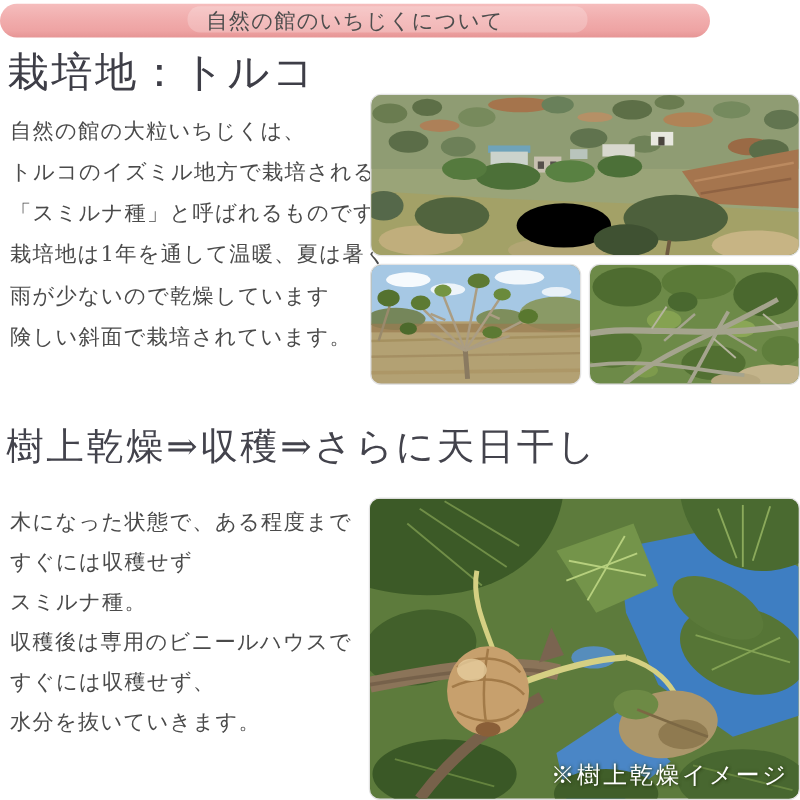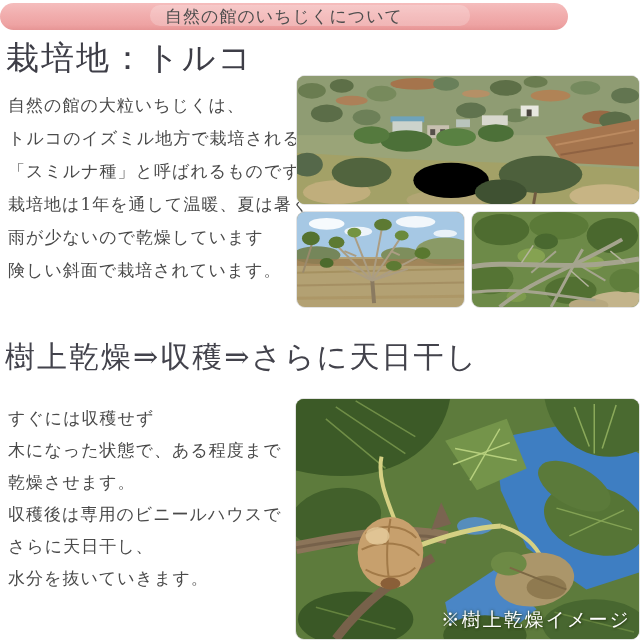--- a/index.html
+++ b/index.html
@@ -210,25 +210,25 @@
           <path d="M140,40 L155,52"></path>
       </g>
       <ellipse cx="155" cy="70" rx="16" ry="12" fill="#5f7e3c"></ellipse>
       <ellipse cx="75" cy="30" rx="12" ry="8" fill="#49682f"></ellipse>
     </svg>
   </div>
 
   <h2 class="heading2">樹上乾燥⇒収穫⇒さらに天日干し</h2>
 
   <div class="para para2">
+    <div class="tline">木になった状態で、ある程度まで</div>
     <div class="tline">すぐには収穫せず</div>
-    <div class="tline">木になった状態で、ある程度まで</div>
-    <div class="tline">乾燥させます。</div>
+    <div class="tline">スミルナ種。</div>
     <div class="tline">収穫後は専用のビニールハウスで</div>
-    <div class="tline">さらに天日干し、</div>
+    <div class="tline">すぐには収穫せず、</div>
     <div class="tline">水分を抜いていきます。</div>
   </div>
 
   <div class="photo" id="photo-fig">
     <svg viewBox="0 0 345 242" preserveAspectRatio="none">
       <rect width="345" height="242" fill="#5d7b3c"></rect>
 
       <polygon points="200,40 290,22 345,55 345,175 292,192 232,150 206,92" fill="#3e7ec2"></polygon>
       <polygon points="150,205 200,172 242,212 205,242 158,242" fill="#4a86c6"></polygon>
       <ellipse cx="62" cy="14" rx="26" ry="8" fill="#6f9ed0" opacity="0.85"></ellipse>

